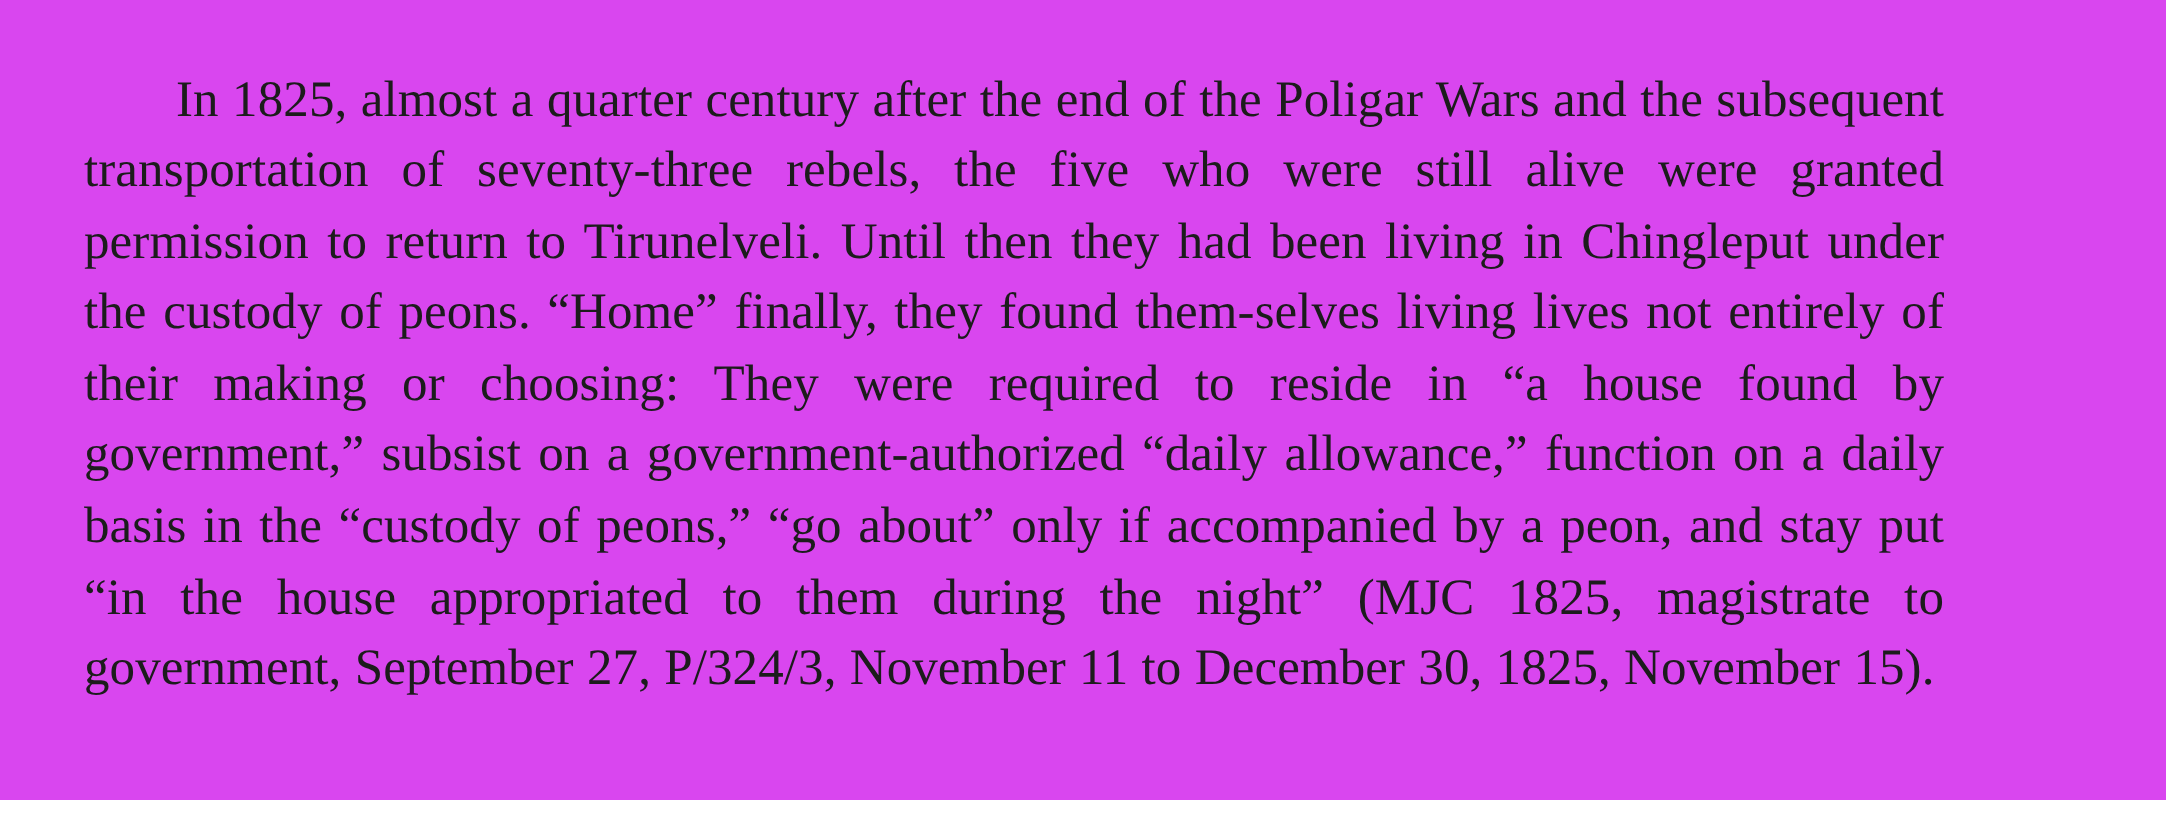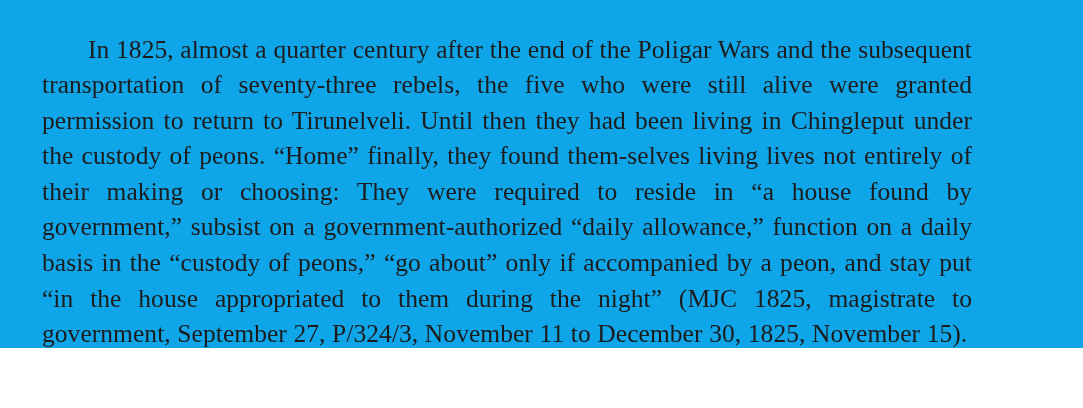--- a/index.html
+++ b/index.html
@@ -9,22 +9,22 @@
   }
   body {
     width: 1083px;
     height: 408px;
     overflow: hidden;
     font-family: "Liberation Serif", "DejaVu Serif", serif;
   }
   .page {
     position: relative;
     width: 1083px;
-    height: 348px;
-    background: #0ea5e9;
+    height: 400px;
+    background: #d946ef;
   }
   .body-paragraph {
     position: absolute;
     left: 42px;
     top: 6px;
     width: 930px;
     font-size: 25.5px;
     line-height: 35.6px;
     color: #1c1c1c;
     text-align: justify;

